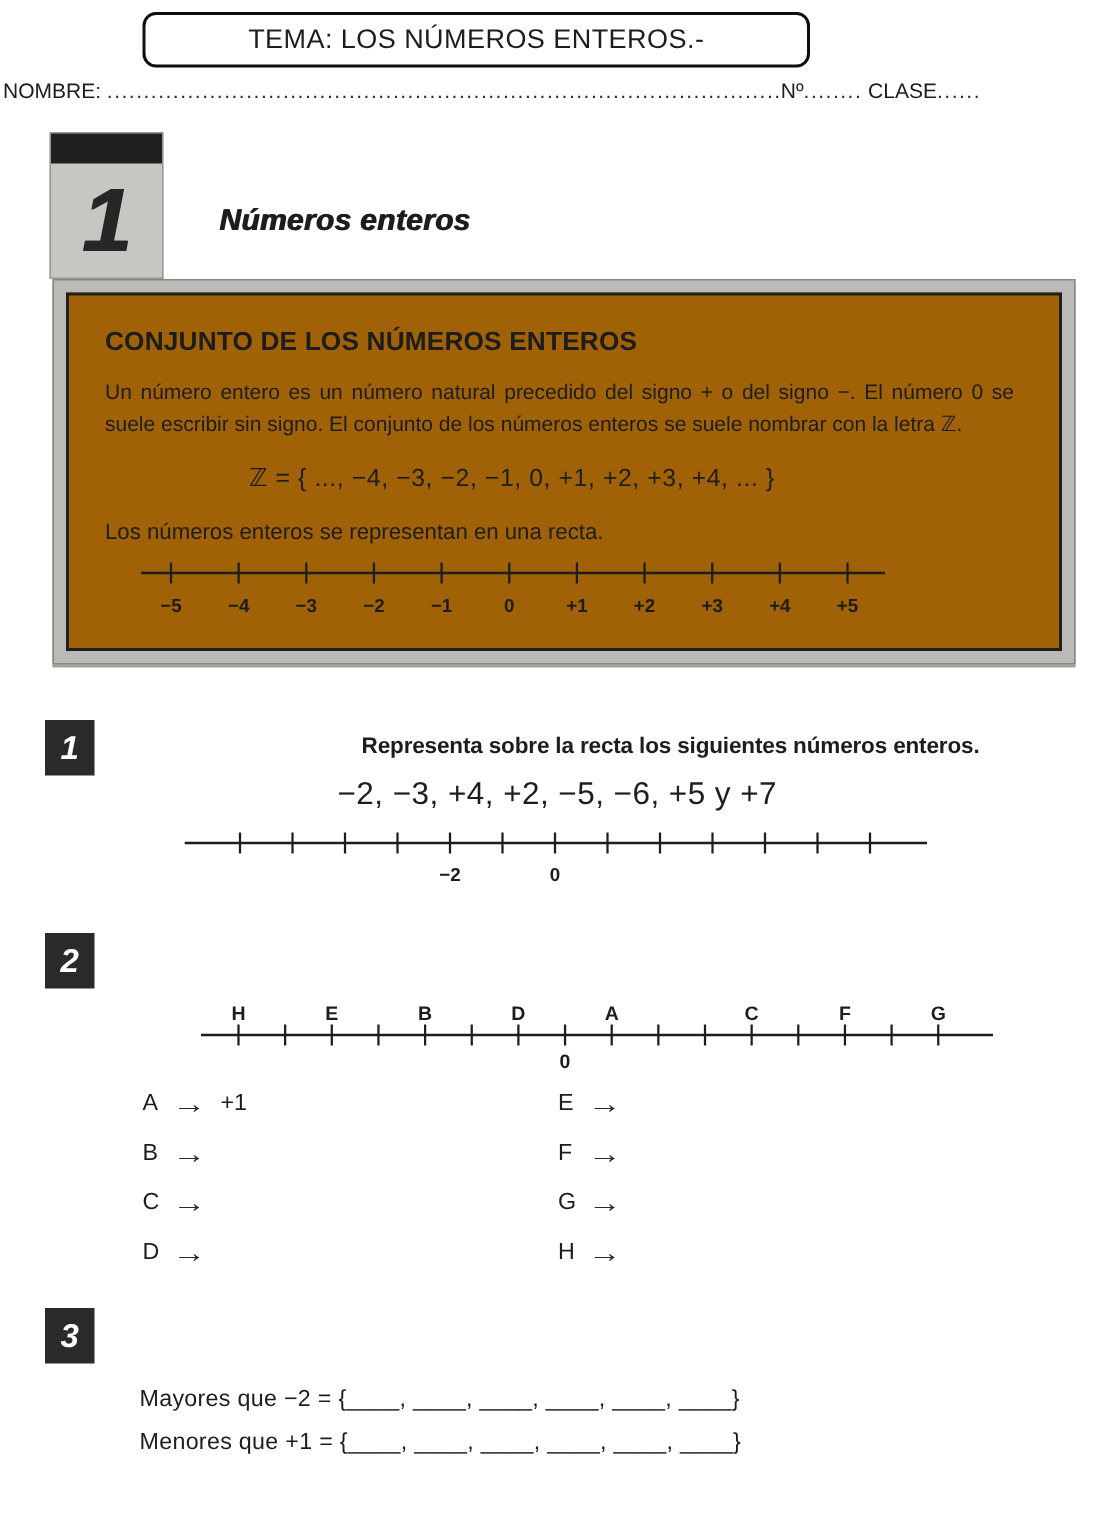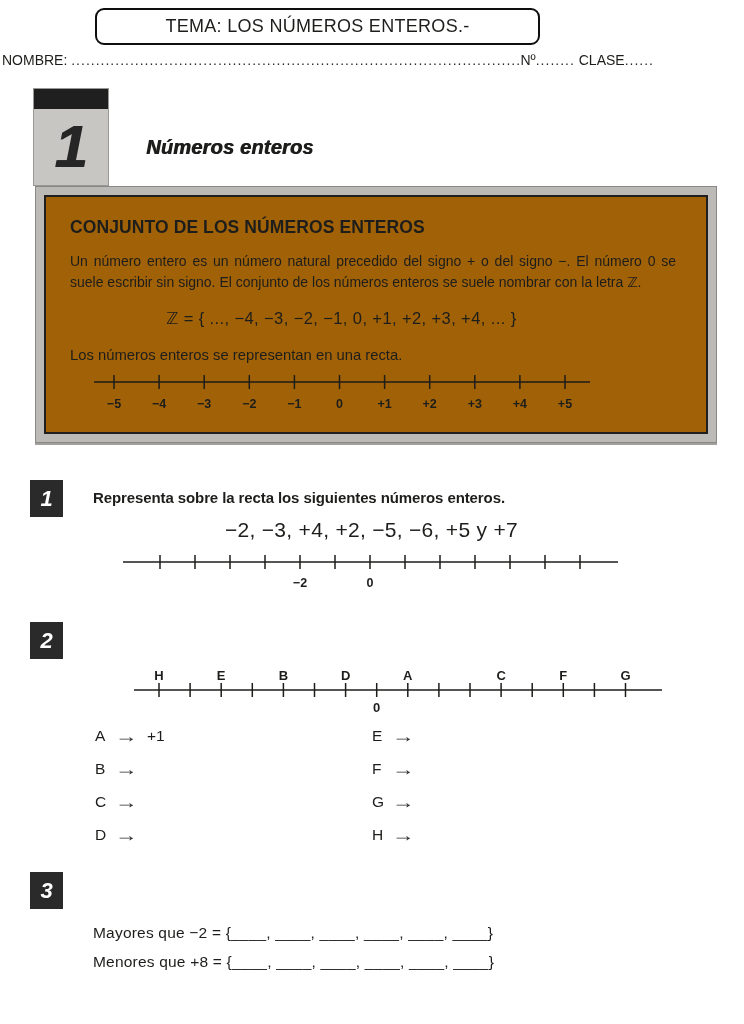--- a/index.html
+++ b/index.html
@@ -44,21 +44,21 @@
   }
   .theory-heading{left:24px;top:20px;font-size:17.5px;font-weight:bold;letter-spacing:.1px;}
   .theory-para{left:24px;top:54px;width:606px;font-size:14px;line-height:1.48;text-align:justify;}
   .theory-formula{left:120px;top:112px;font-size:16.5px;letter-spacing:.4px;}
   .theory-intro{left:24px;top:150px;font-size:14.8px;}
   
   .marker{
     width:33px;height:37px;background:#2a2a2a;display:flex;align-items:center;justify-content:center;
   }
   .marker span{color:#fff;font-size:22px;font-weight:bold;font-style:italic;}
-  .instruction{font-size:15px;font-weight:bold;letter-spacing:-.1px;line-height:1.55;}
+  .instruction{font-size:15px;font-weight:bold;letter-spacing:-.1px;line-height:1.55;text-align:right;}
   .numbers-line{left:93px;top:518px;width:557px;text-align:center;font-size:21px;letter-spacing:.3px;}
   .numline{display:block;}
   
   .answers{display:flex;flex-direction:column;}
   .answer-row{display:flex;align-items:center;height:20px;margin-bottom:13px;}
   .ans-letter{font-size:15.5px;width:20px;}
   .ans-arrow{font-size:18px;margin:0 12px 0 2px;transform:scaleX(1.25);display:inline-block;color:#2a2a2a;}
   .ans-value{font-size:15.5px;}
   
   .set-line{font-size:15.5px;letter-spacing:.2px;}
@@ -220,15 +220,15 @@
         <span class="ans-letter">H</span>
         <span class="ans-arrow">→</span>
         <span class="ans-value"></span>
       </div>
     </div>
 
   <div class="abs marker" style="left:30px;top:872px;">
     <span>3</span>
   </div>
   <div class="abs set-line" style="left:93px;top:924px;">Mayores que −2 = {____, ____, ____, ____, ____, ____}</div>
-  <div class="abs set-line" style="left:93px;top:953px;">Menores que +8 = {____, ____, ____, ____, ____, ____}</div>
+  <div class="abs set-line" style="left:93px;top:953px;">Menores que +1 = {____, ____, ____, ____, ____, ____}</div>
 
 </div>
 
 </body></html>

